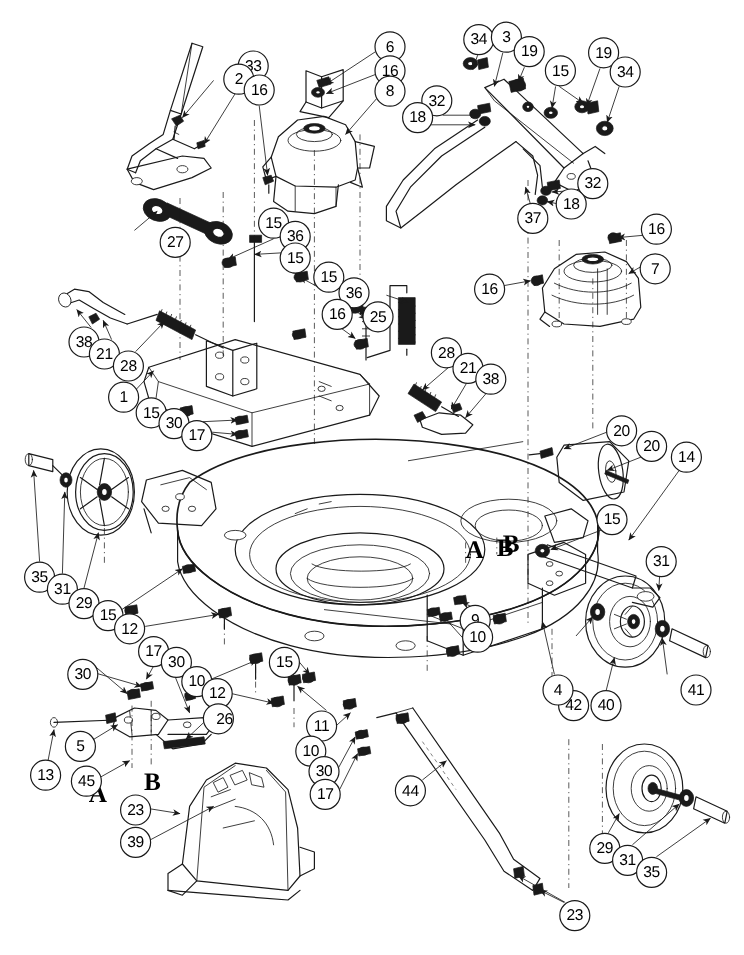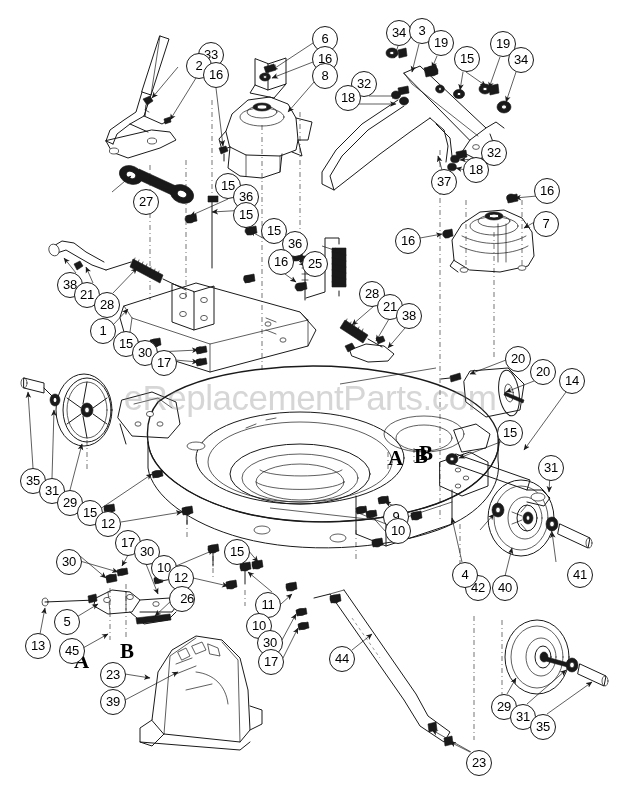--- a/index.html
+++ b/index.html
@@ -637,21 +637,20 @@
 
       <path d="M507,694 L516,678" marker-end="url(#arw)"></path>
       <path d="M527,704 L566,670" marker-end="url(#arw)"></path>
       <path d="M547,714 L592,682" marker-end="url(#arw)"></path>
 
       <path d="M436,368 L340,384"></path>
       <path d="M270,508 L376,520"></path>
     </g>
   </svg>
 
-  <div id="watermark">eReplacementParts.com</div>
 
   <div id="section-marks">
       <div class="secmark" style="left: 388px; top: 448px;">A</div>
       <div class="secmark" style="left: 419px; top: 443px;">B</div>
       <div class="secmark" style="left: 74px; top: 651px;">A</div>
       <div class="secmark" style="left: 120px; top: 641px;">B</div>
       <div class="secmark" style="left: 414px; top: 446px;">B</div>
     </div>
 
   <div id="callout-layer">

